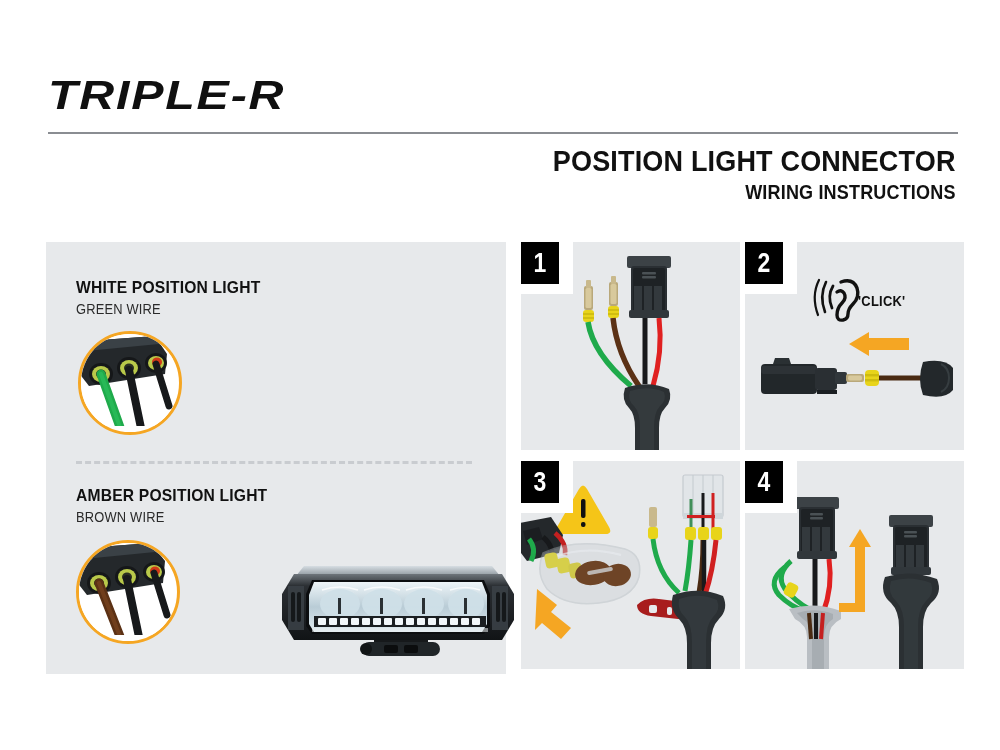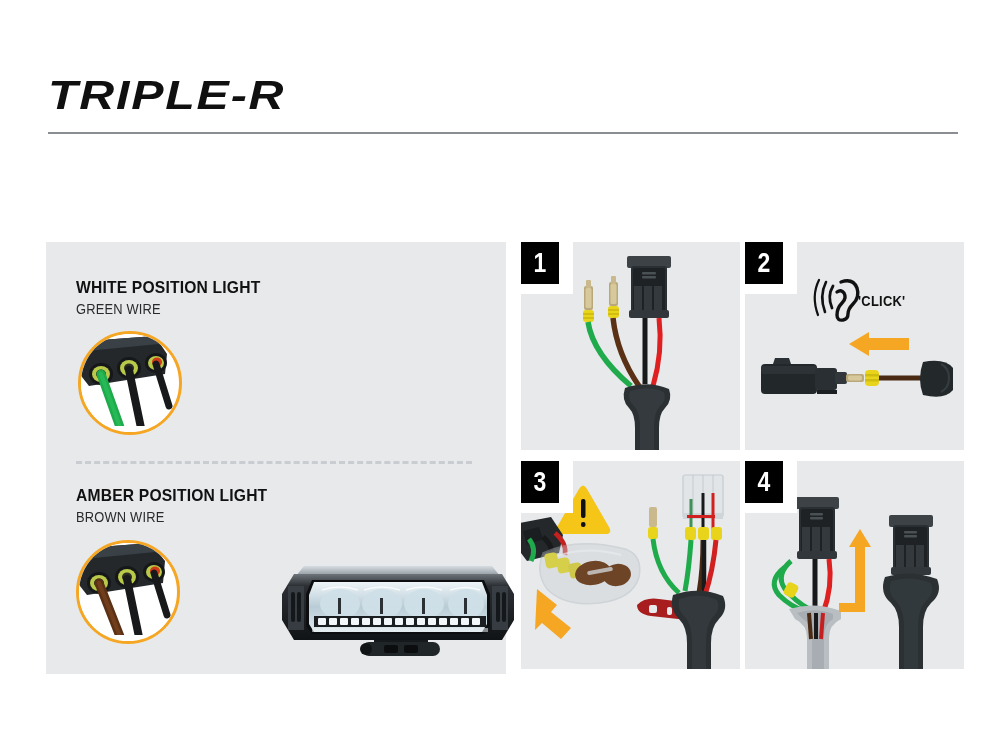--- a/index.html
+++ b/index.html
@@ -105,20 +105,24 @@
   }
 </style>
 </head>
 <body>
 
 <div class="page">
 
   <div class="logo">TRIPLE-R</div>
   <div class="header-rule"></div>
 
+  <div class="title-block">
+    <div class="title-main">POSITION LIGHT CONNECTOR</div>
+    <div class="title-sub">WIRING INSTRUCTIONS</div>
+  </div>
 
   <div class="panel" id="left-panel">
 
     <svg class="lightbar" id="bar-white" width="240" height="108" viewBox="0 0 240 108">
       <defs>
         <linearGradient id="lensW" x1="0" y1="0" x2="0" y2="1">
           <stop offset="0" stop-color="#eef5f8"></stop>
           <stop offset="0.5" stop-color="#b9ccd6"></stop>
           <stop offset="1" stop-color="#dfeaf0"></stop>
         </linearGradient>

